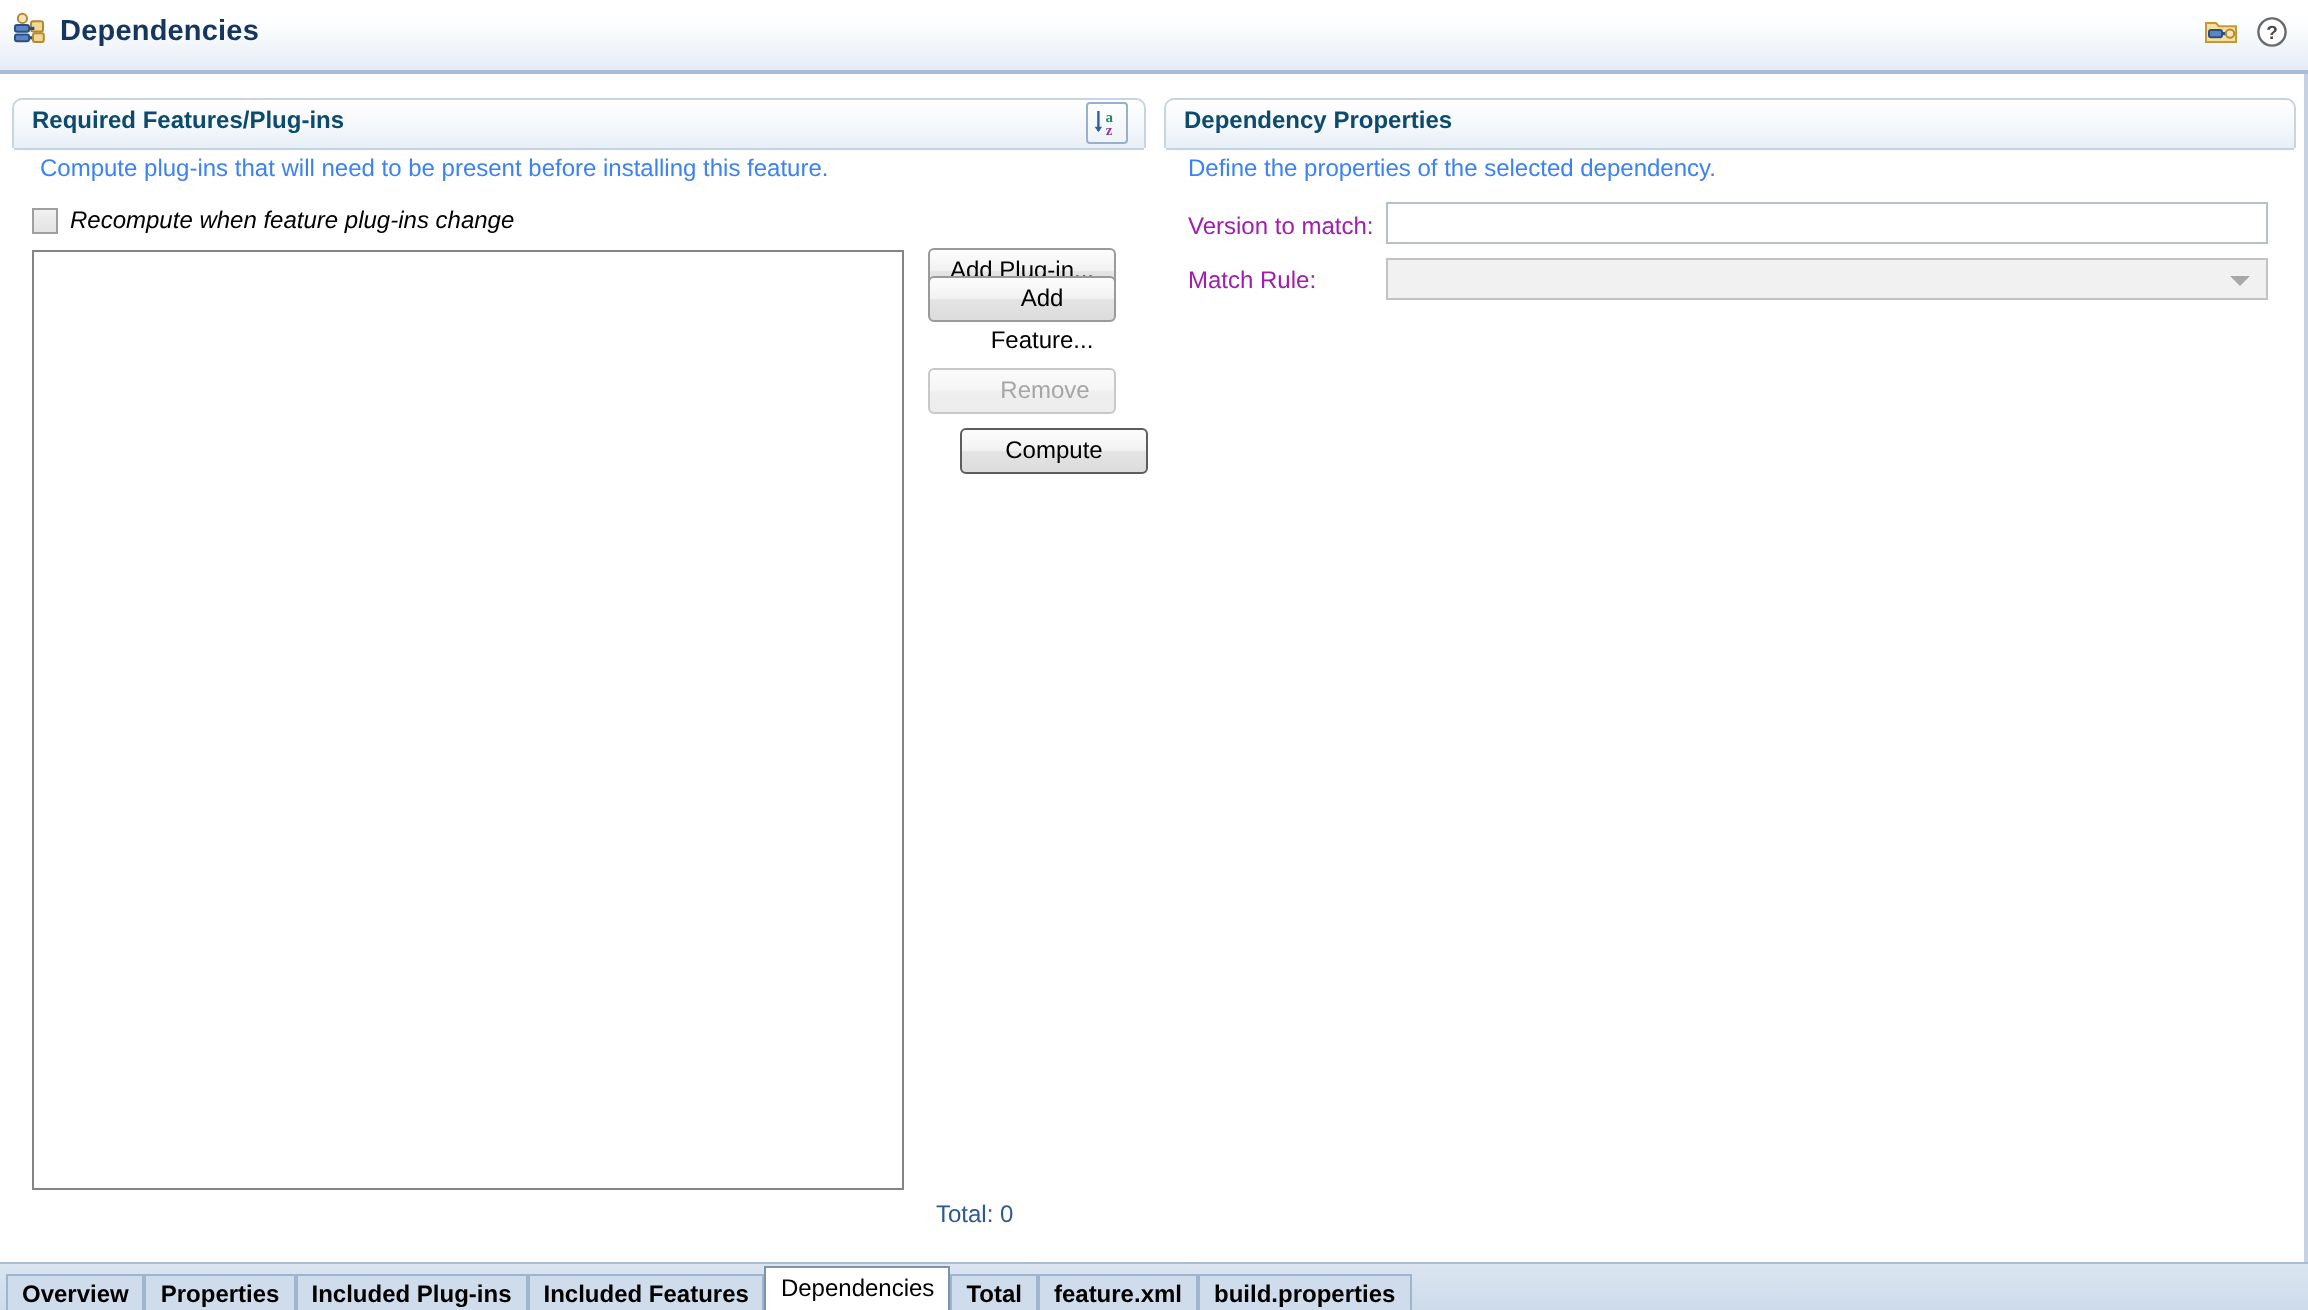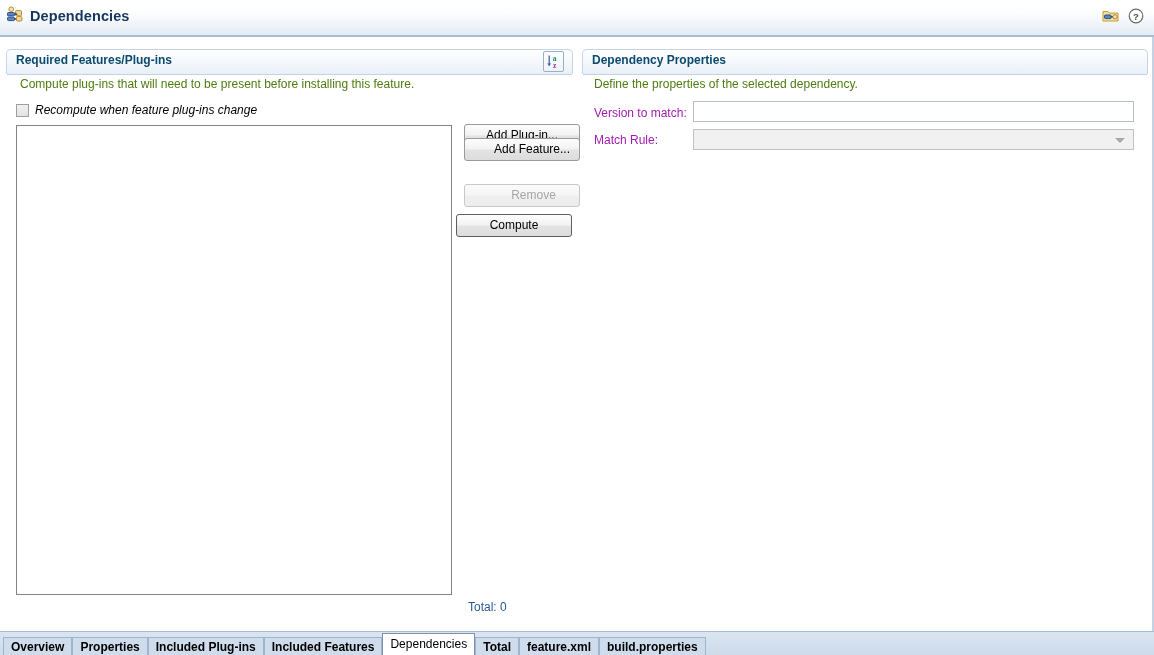--- a/index.html
+++ b/index.html
@@ -79,21 +79,21 @@
     position: absolute;
     left: 1px;
     top: 25px;
     right: 1px;
     height: 1px;
     background: #c3d3e6;
   }
   .section-desc {
     position: absolute;
     font-size: 12px;
-    color: #4d7c0f;
+    color: #3b82f6;
     text-align: center;
   }
 
   
   #sort-button {
     position: absolute;
     width: 21px;
     height: 21px;
     border: 1px solid #9ab0c7;
     border-radius: 2px;
@@ -131,21 +131,21 @@
   }
   #total-label {
     position: absolute;
     font-size: 12px;
     color: #2a5a96;
   }
 
   
   .btn {
     position: absolute;
-    width: 116px;
+    width: 94px;
     height: 23px;
     box-sizing: border-box;
     font-family: "Liberation Sans", sans-serif;
     font-size: 12px;
     color: #000;
     border: 1px solid #9a9a9a;
     border-radius: 3px;
     background: linear-gradient(to bottom, #fdfdfd 0%, #f2f2f2 48%, #e4e4e4 52%, #dcdcdc 100%);
     cursor: default;
     padding: 0;
@@ -310,21 +310,21 @@
   <span class="cbox-label">Recompute when feature plug-ins change</span>
 </div>
 
 <div id="plugin-list" style="left:16px; top:125px; width:436px; height:470px;"></div>
 
 <div id="total-label" style="left:468px; top:600px;">Total: 0</div>
 
 <button class="btn" style="left:464px; top:124px;">Add Plug-in...</button>
 <button class="btn" style="left:464px; top:138px;padding-left:20px;">Add Feature...</button>
 <button class="btn disabled" style="left:464px; top:184px;">Remove</button>
-<button class="btn default" style="left:456px; top:214px;">Compute</button>
+<button class="btn default" style="left:480px; top:214px;">Compute</button>
 
 <div class="section" id="right-section" style="left:582px; top:49px; width:566px; height:570px;">
   <div class="section-topbar"></div>
   <div class="section-underline"></div>
   <div class="section-title">Dependency Properties</div>
 </div>
 
 <div class="section-desc" style="left:594px; top:77px;">Define the properties of the selected dependency.</div>
 
 <div class="field-label" style="left:594px; top:106px;">Version to match:</div>

